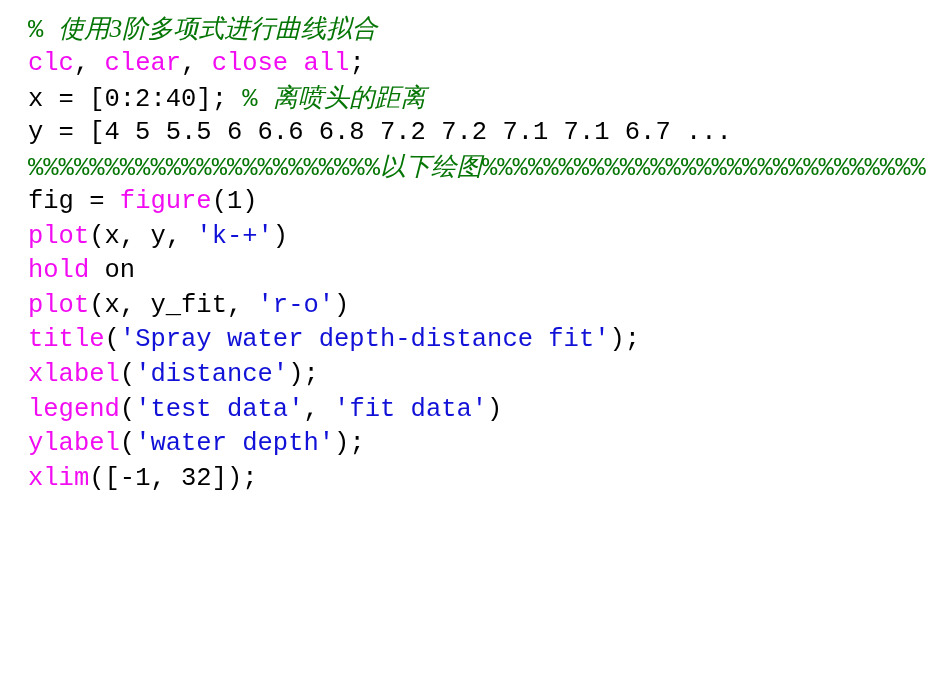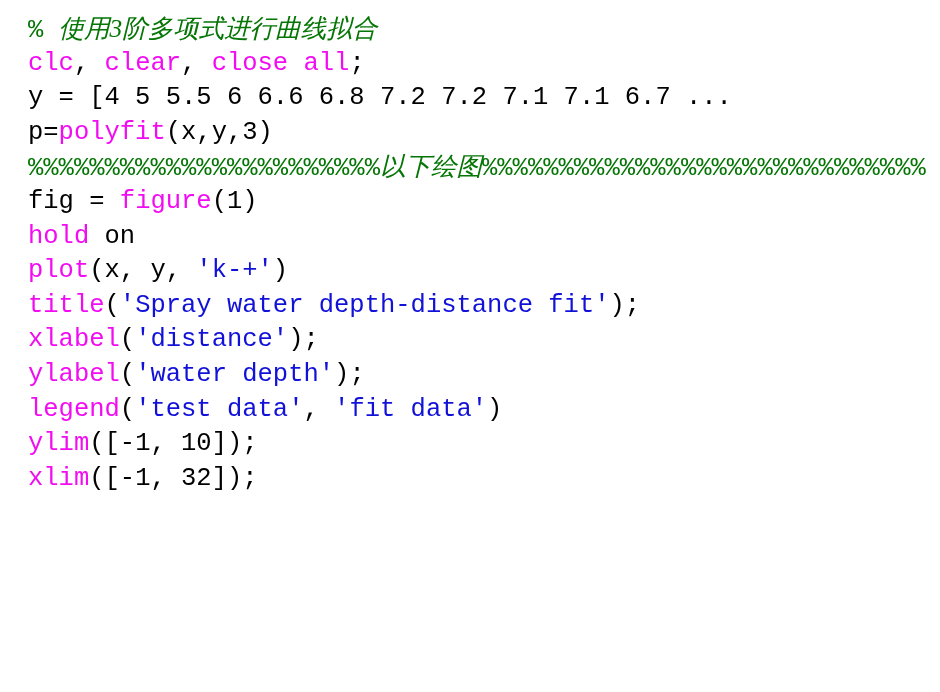--- a/index.html
+++ b/index.html
@@ -47,26 +47,26 @@
     color: #057605;
   }
 </style>
 </head>
 <body>
 
 <div id="code-editor">
   <div id="code-lines">
       <div class="code-line"><span class="tok tok-comment-sym">% </span><span class="tok tok-comment-cjk">使用3阶多项式进行曲线拟合</span></div>
       <div class="code-line"><span class="tok tok-keyword">clc</span><span class="tok tok-plain">, </span><span class="tok tok-keyword">clear</span><span class="tok tok-plain">, </span><span class="tok tok-keyword">close all</span><span class="tok tok-plain">;</span></div>
+      <div class="code-line"><span class="tok tok-plain">x = [0:2:40]; </span><span class="tok tok-comment-sym">% </span><span class="tok tok-comment-cjk">离喷头的距离</span></div>
       <div class="code-line"><span class="tok tok-plain">y = [4 5 5.5 6 6.6 6.8 7.2 7.2 7.1 7.1 6.7 ...</span></div>
-      <div class="code-line"><span class="tok tok-plain">p=</span><span class="tok tok-keyword">polyfit</span><span class="tok tok-plain">(x,y,3)</span></div>
       <div class="code-line"><span class="tok tok-comment-sym">%%%%%%%%%%%%%%%%%%%%%%%</span><span class="tok tok-comment-cjk">以下绘图</span><span class="tok tok-comment-sym">%%%%%%%%%%%%%%%%%%%%%%%%%%%%%</span></div>
       <div class="code-line"><span class="tok tok-plain">fig = </span><span class="tok tok-keyword">figure</span><span class="tok tok-plain">(1)</span></div>
+      <div class="code-line"><span class="tok tok-keyword">plot</span><span class="tok tok-plain">(x, y, </span><span class="tok tok-string">'k-+'</span><span class="tok tok-plain">)</span></div>
       <div class="code-line"><span class="tok tok-keyword">hold</span><span class="tok tok-plain"> on</span></div>
-      <div class="code-line"><span class="tok tok-keyword">plot</span><span class="tok tok-plain">(x, y, </span><span class="tok tok-string">'k-+'</span><span class="tok tok-plain">)</span></div>
+      <div class="code-line"><span class="tok tok-keyword">plot</span><span class="tok tok-plain">(x, y_fit, </span><span class="tok tok-string">'r-o'</span><span class="tok tok-plain">)</span></div>
       <div class="code-line"><span class="tok tok-keyword">title</span><span class="tok tok-plain">(</span><span class="tok tok-string">'Spray water depth-distance fit'</span><span class="tok tok-plain">);</span></div>
       <div class="code-line"><span class="tok tok-keyword">xlabel</span><span class="tok tok-plain">(</span><span class="tok tok-string">'distance'</span><span class="tok tok-plain">);</span></div>
+      <div class="code-line"><span class="tok tok-keyword">legend</span><span class="tok tok-plain">(</span><span class="tok tok-string">'test data'</span><span class="tok tok-plain">, </span><span class="tok tok-string">'fit data'</span><span class="tok tok-plain">)</span></div>
       <div class="code-line"><span class="tok tok-keyword">ylabel</span><span class="tok tok-plain">(</span><span class="tok tok-string">'water depth'</span><span class="tok tok-plain">);</span></div>
-      <div class="code-line"><span class="tok tok-keyword">legend</span><span class="tok tok-plain">(</span><span class="tok tok-string">'test data'</span><span class="tok tok-plain">, </span><span class="tok tok-string">'fit data'</span><span class="tok tok-plain">)</span></div>
-      <div class="code-line"><span class="tok tok-keyword">ylim</span><span class="tok tok-plain">([-1, 10]);</span></div>
       <div class="code-line"><span class="tok tok-keyword">xlim</span><span class="tok tok-plain">([-1, 32]);</span></div>
     </div>
 </div>
 
 </body></html>

